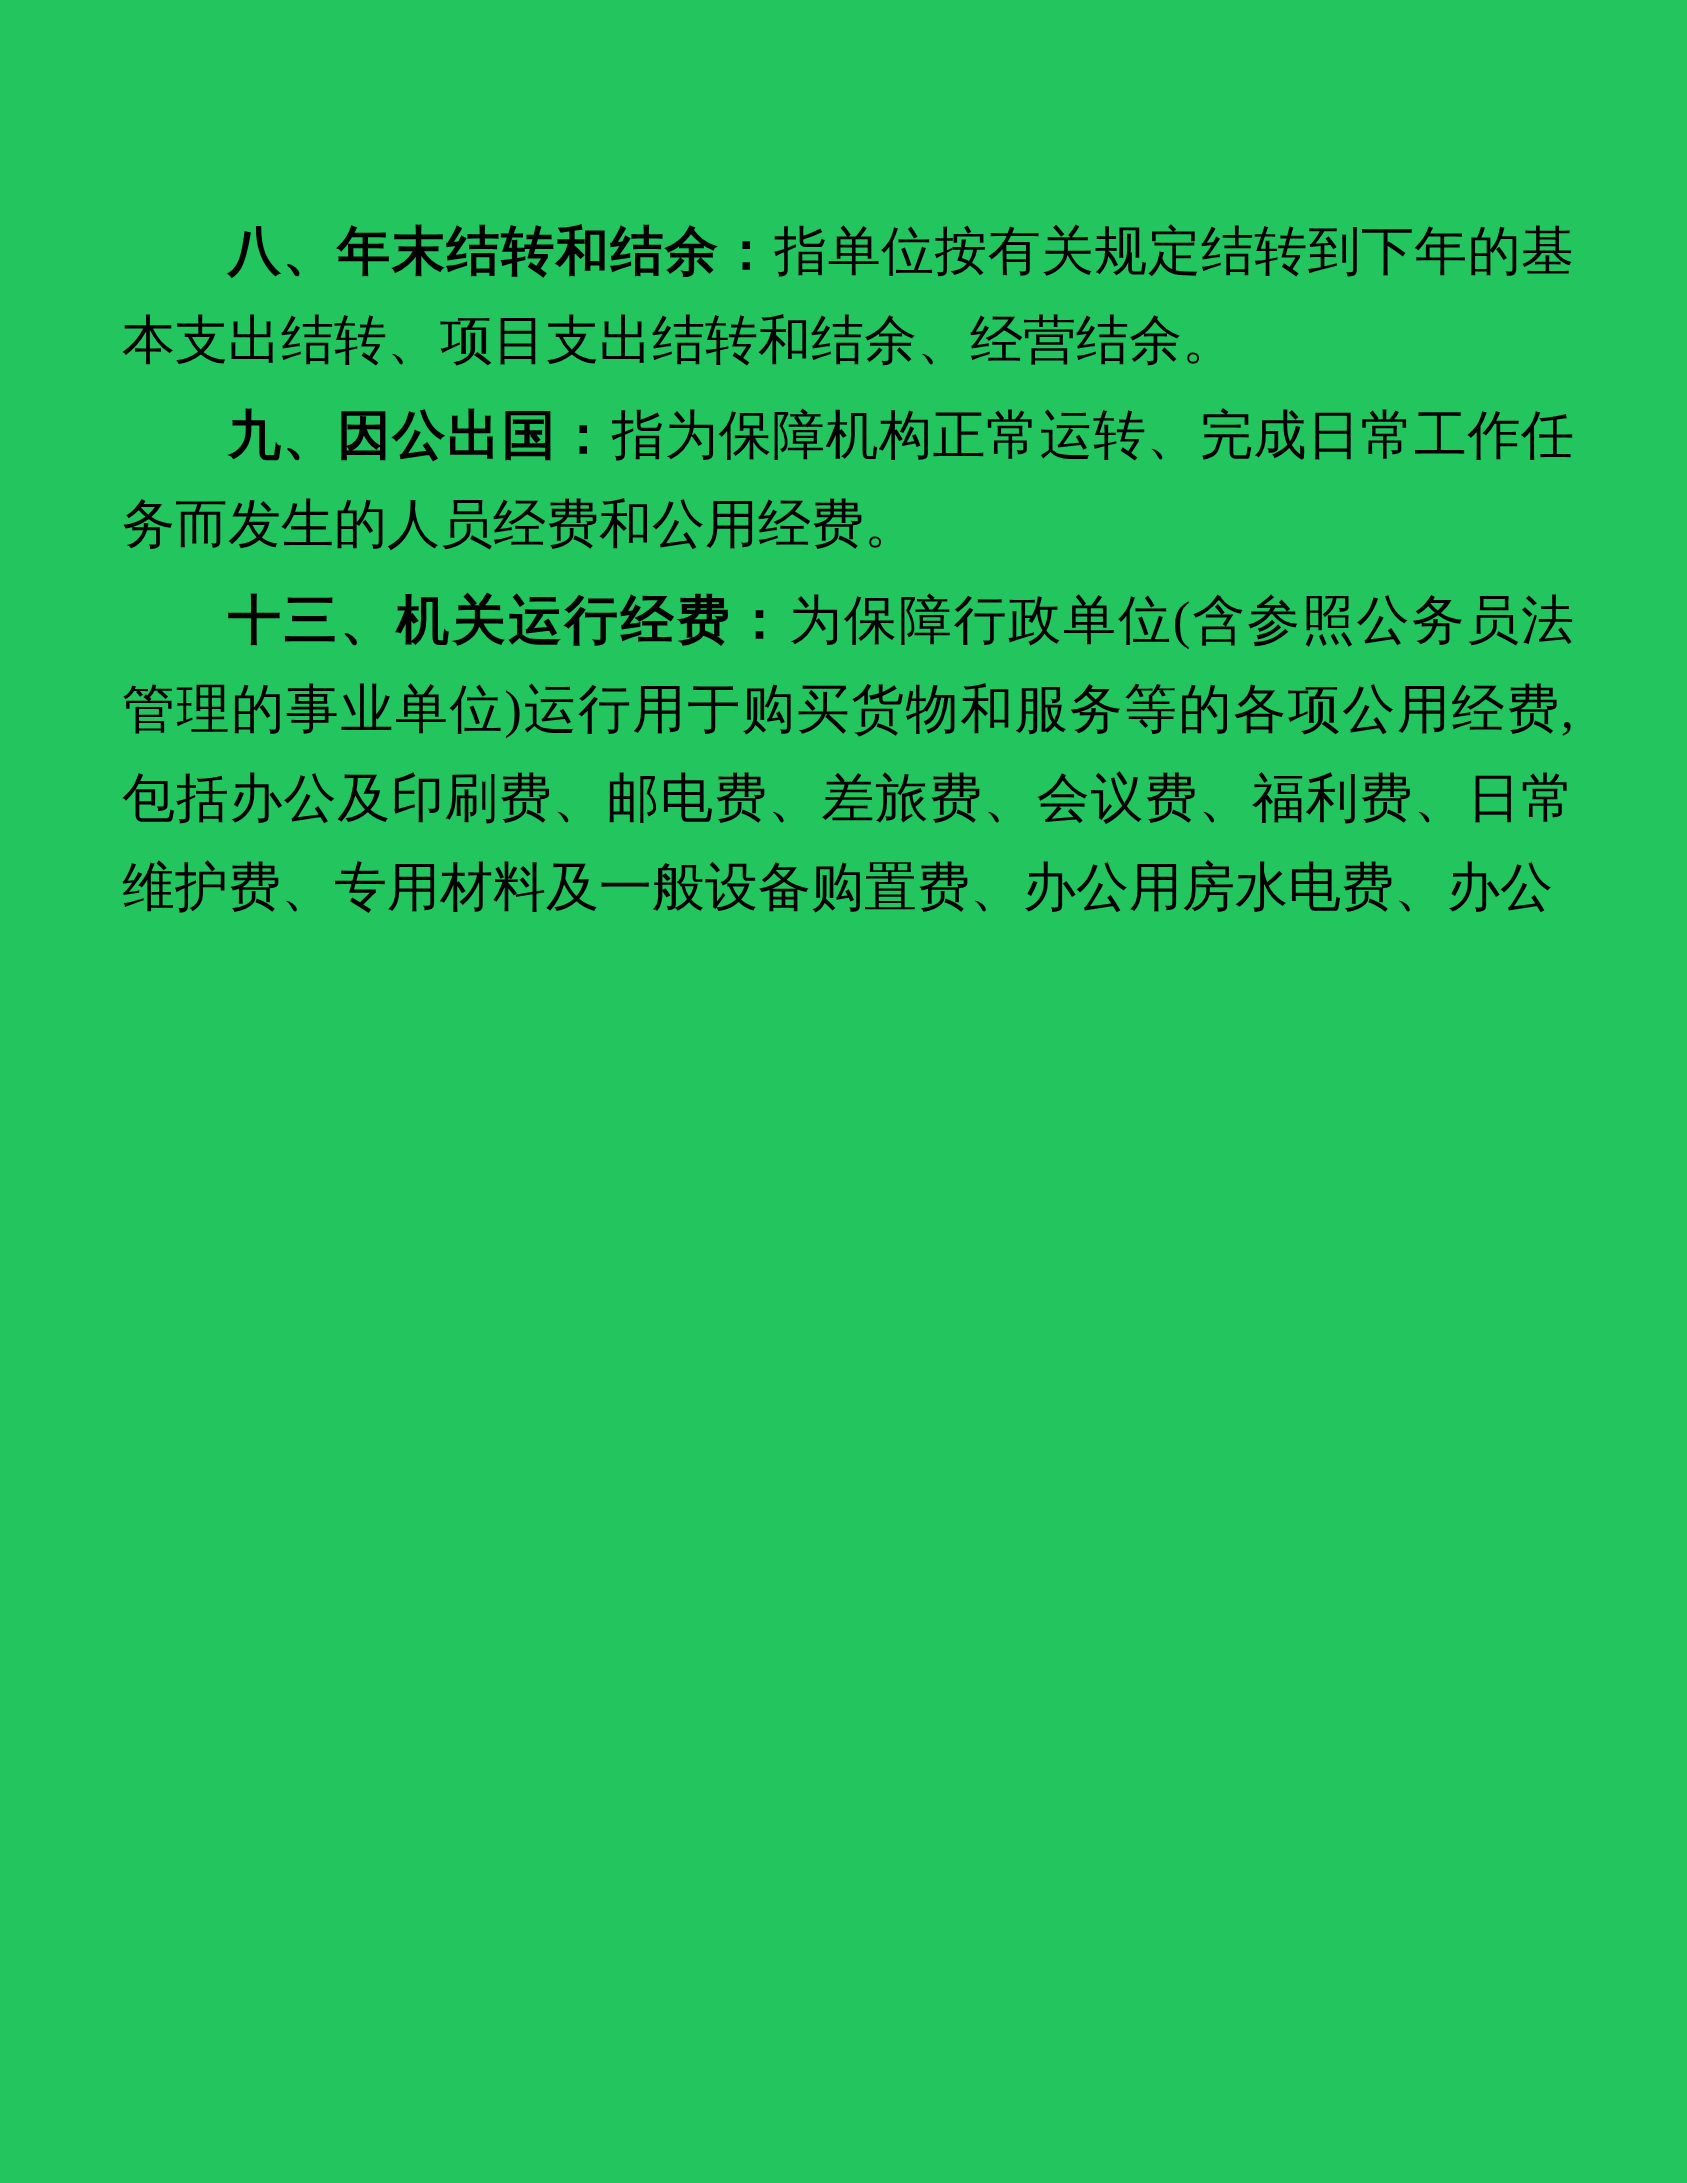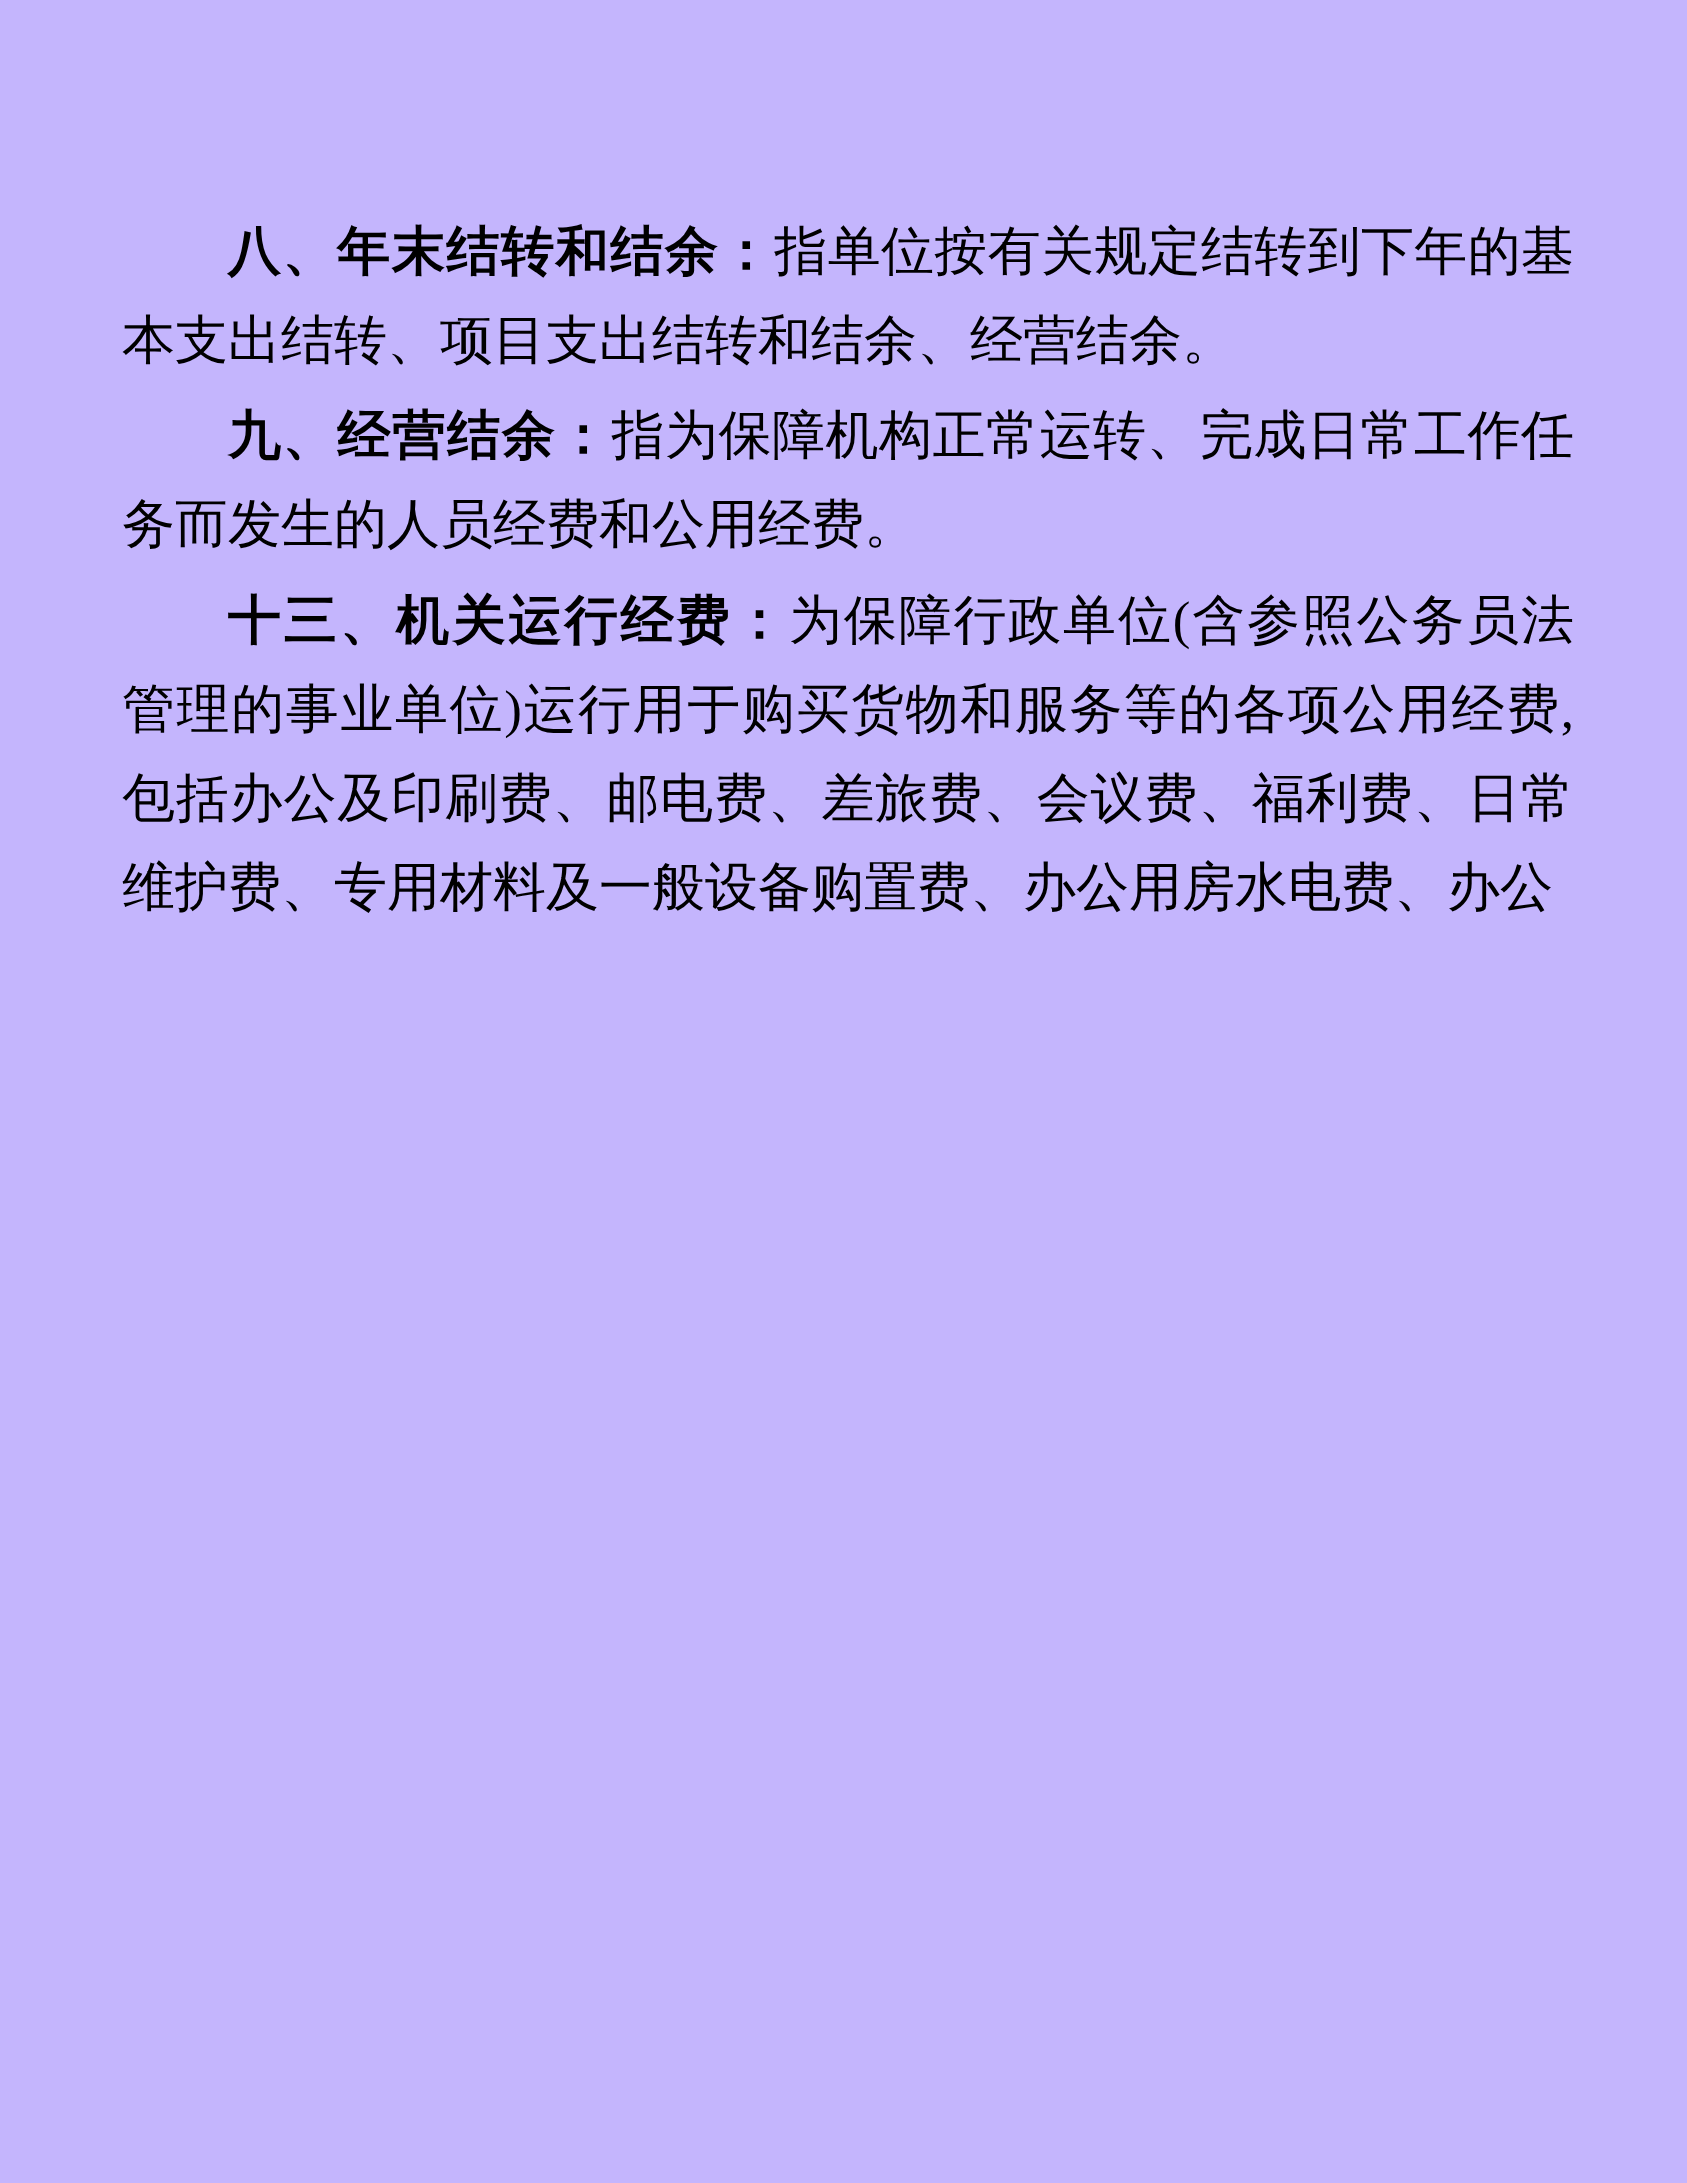--- a/index.html
+++ b/index.html
@@ -5,21 +5,21 @@
   html, body {
     margin: 0;
     padding: 0;
     background: #9e9e9e;
   }
   .page {
     position: relative;
     width: 1687px;
     height: 2183px;
     margin: 0 auto;
-    background: #c4b5fd;
+    background: #22c55e;
     color: #000000;
     box-sizing: border-box;
     padding: 206px 112px 0 122px;
     font-family: "Liberation Serif", "DejaVu Serif", serif;
     overflow: hidden;
   }
   .doc-body {
     width: 1452px;
   }
   p.para {
@@ -41,21 +41,21 @@
   }
 </style>
 </head>
 <body>
 
 <div class="page">
   <div class="doc-body">
 
     <p class="para"><span class="lead">八、年末结转和结余：</span><span class="body-text">指单位按有关规定结转到下年的基本支出结转、项目支出结转和结余、经营结余。</span></p>
 
-    <p class="para"><span class="lead">九、经营结余：</span><span class="body-text">指为保障机构正常运转、完成日常工作任务而发生的人员经费和公用经费。</span></p>
+    <p class="para"><span class="lead">九、因公出国：</span><span class="body-text">指为保障机构正常运转、完成日常工作任务而发生的人员经费和公用经费。</span></p>
 
 
 
 
     <p class="para"><span class="lead">十三、机关运行经费：</span><span class="body-text">为保障行政单位(含参照公务员法管理的事业单位)运行用于购买货物和服务等的各项公用经费,包括办公及印刷费、邮电费、差旅费、会议费、福利费、日常维护费、专用材料及一般设备购置费、办公用房水电费、办公</span></p>
 
   </div>
 </div>
 
 

